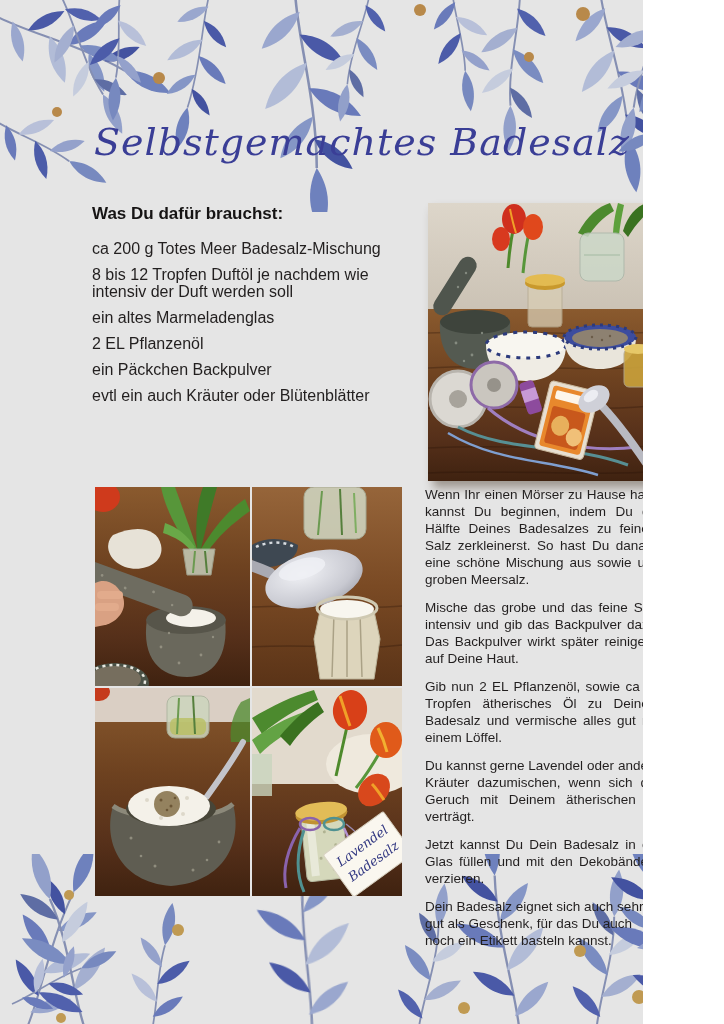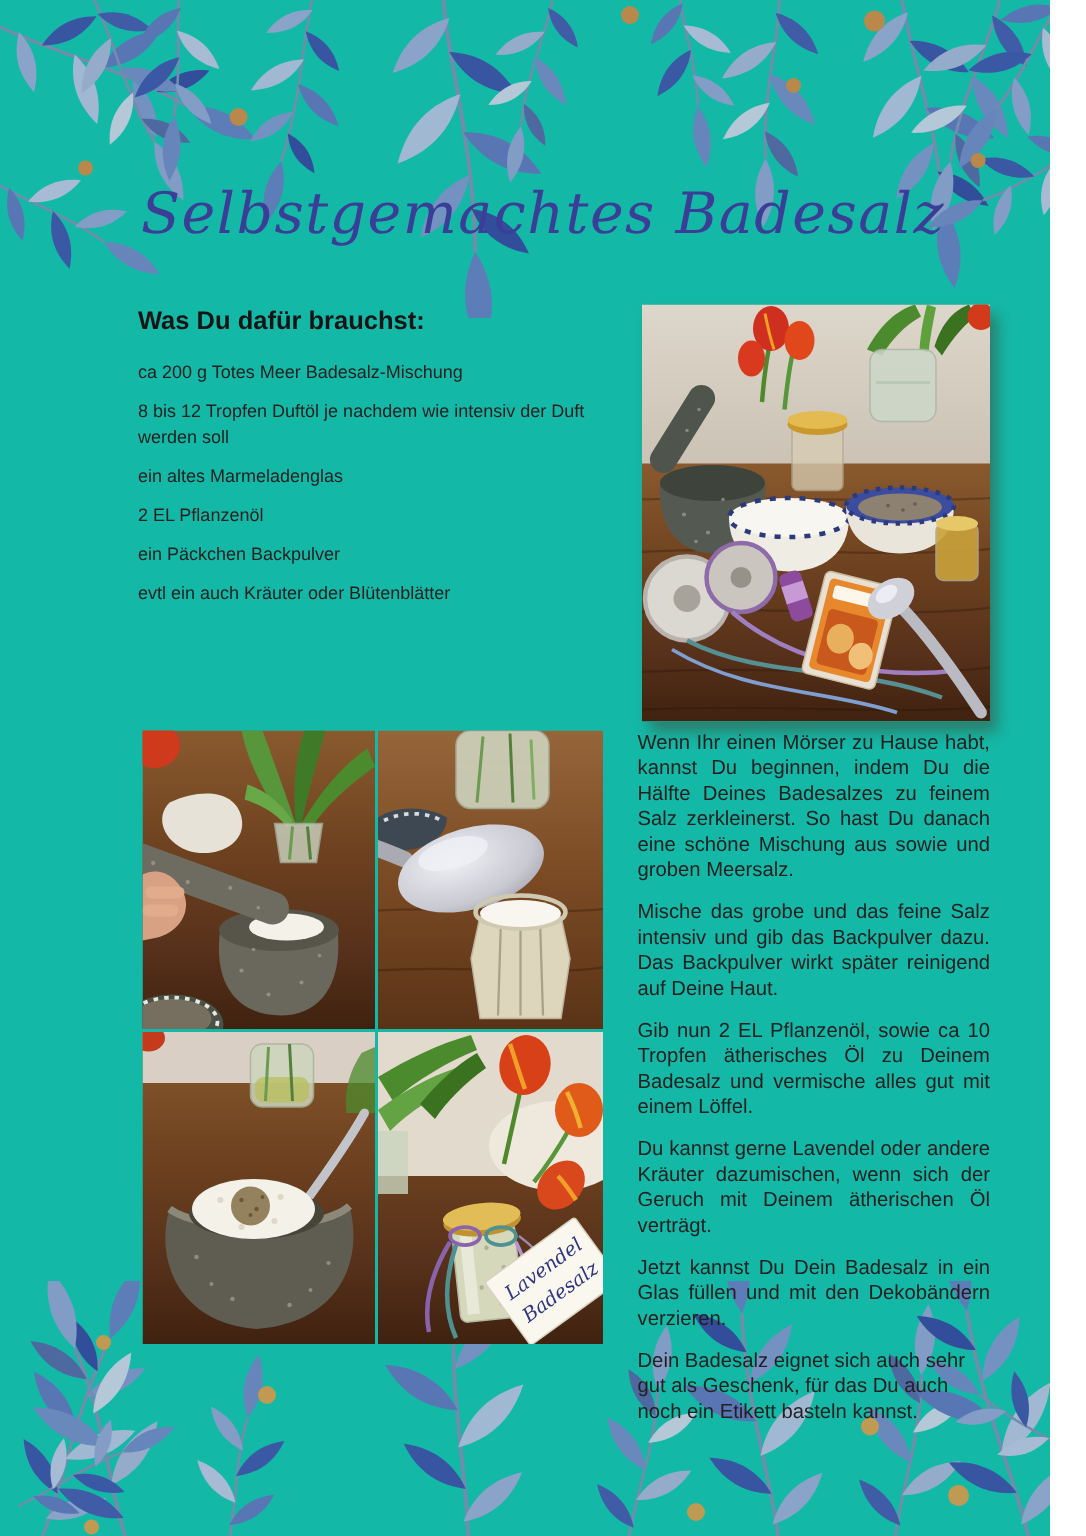--- a/index.html
+++ b/index.html
@@ -1,31 +1,31 @@
 <!DOCTYPE html>
 <html lang="de"><head>
 <meta charset="utf-8">
 <style>
   * { margin:0; padding:0; box-sizing:border-box; }
   html,body { background:#ffffff; }
   .page {
-    position:relative; width:700px; height:1024px; background:#14b8a6;
+    position:relative; width:643px; height:1024px; background:#e5e5e5;
     overflow:hidden; font-family:"Liberation Sans", sans-serif; color:#221f1f;
   }
   .deco { position:absolute; left:0; z-index:1; pointer-events:none; }
   .deco-top { top:0; }
   .deco-bottom { bottom:0; }
   .page-title {
     position:absolute; top:120px; left:0; width:724px; text-align:center;
     font-family:"DejaVu Serif", serif; font-style:italic; font-weight:normal;
     font-size:38px; letter-spacing:1px; color:#3a3e96; z-index:2;
   }
   .ingredients { position:absolute; left:92px; top:204px; width:335px; z-index:2; }
   .ingredients-heading { font-size:17px; font-weight:bold; color:#161414; margin-bottom:16px; }
-  .ingredient { font-size:12px; line-height:17px; margin-bottom:9px; }
+  .ingredient { font-size:16px; line-height:17px; margin-bottom:9px; }
   .instructions { position:absolute; left:425px; top:486px; width:235px; z-index:3; }
   .instructions p { font-size:13.5px; line-height:17px; text-align:justify; margin-bottom:11px; }
   .instructions p.last { text-align:left; }
   .photo { position:absolute; z-index:2; line-height:0; }
   .photo svg { display:block; }
   .photo-materials { left:428px; top:203px; box-shadow:5px 7px 9px rgba(70,55,40,.45); }
   .photo-grind { left:95px;  top:487px; }
   .photo-fill  { left:252px; top:487px; }
   .photo-mix   { left:95px;  top:688px; }
   .photo-gift  { left:252px; top:688px; }

